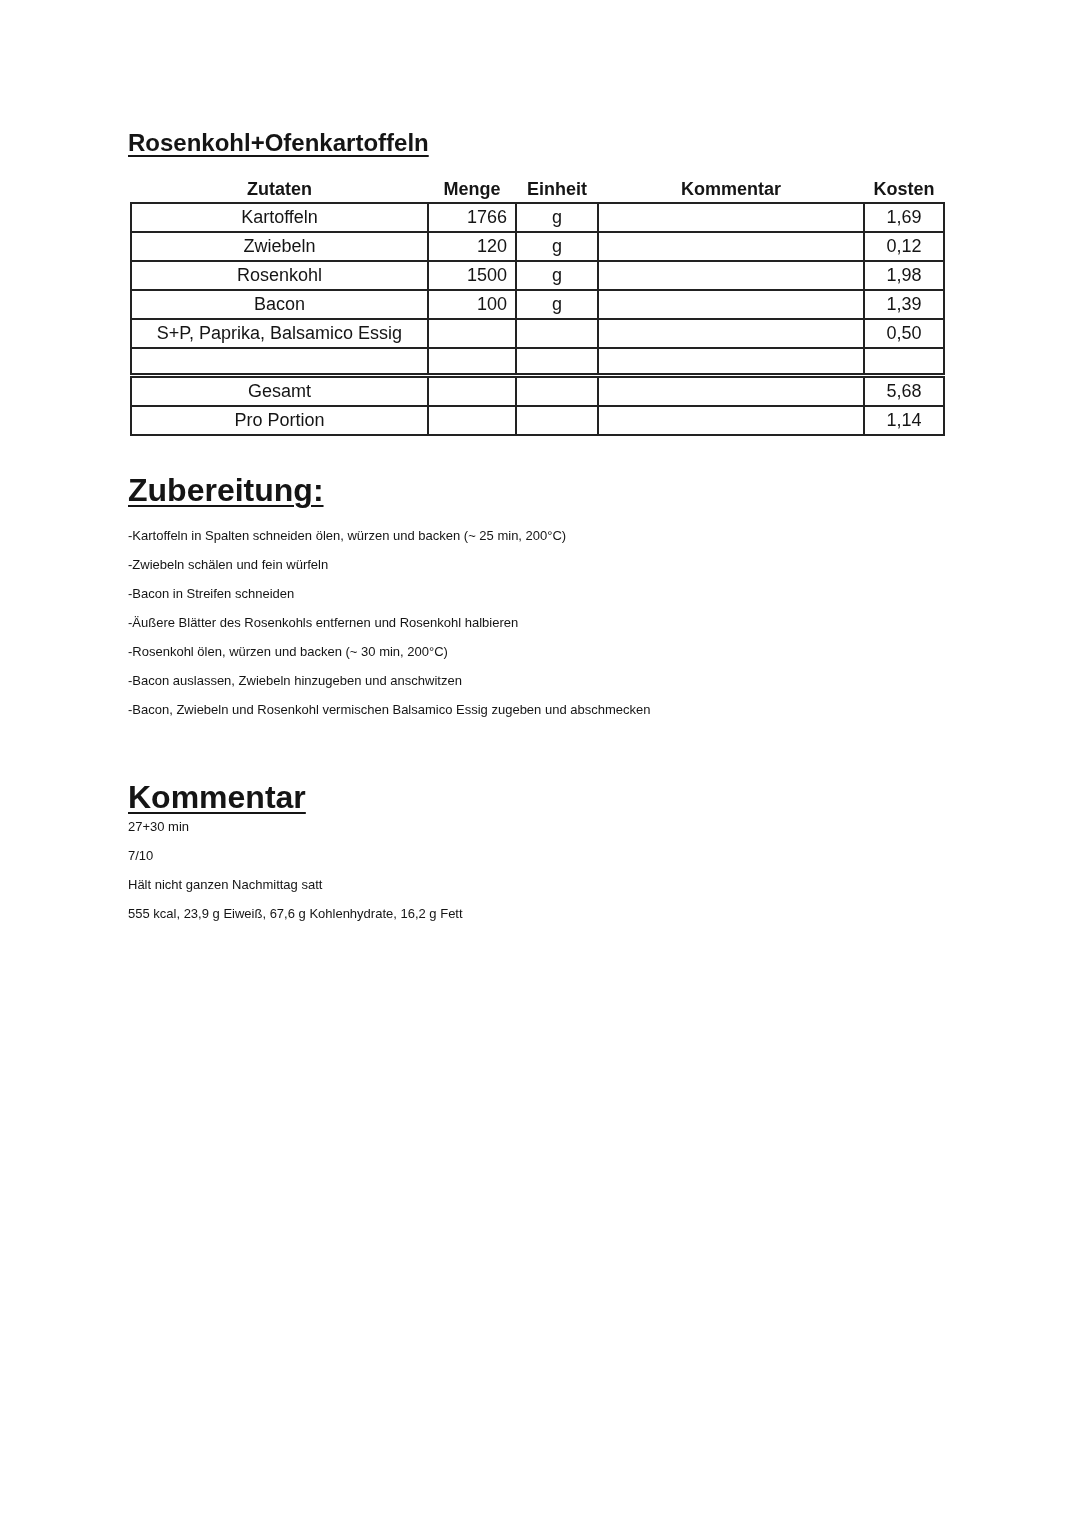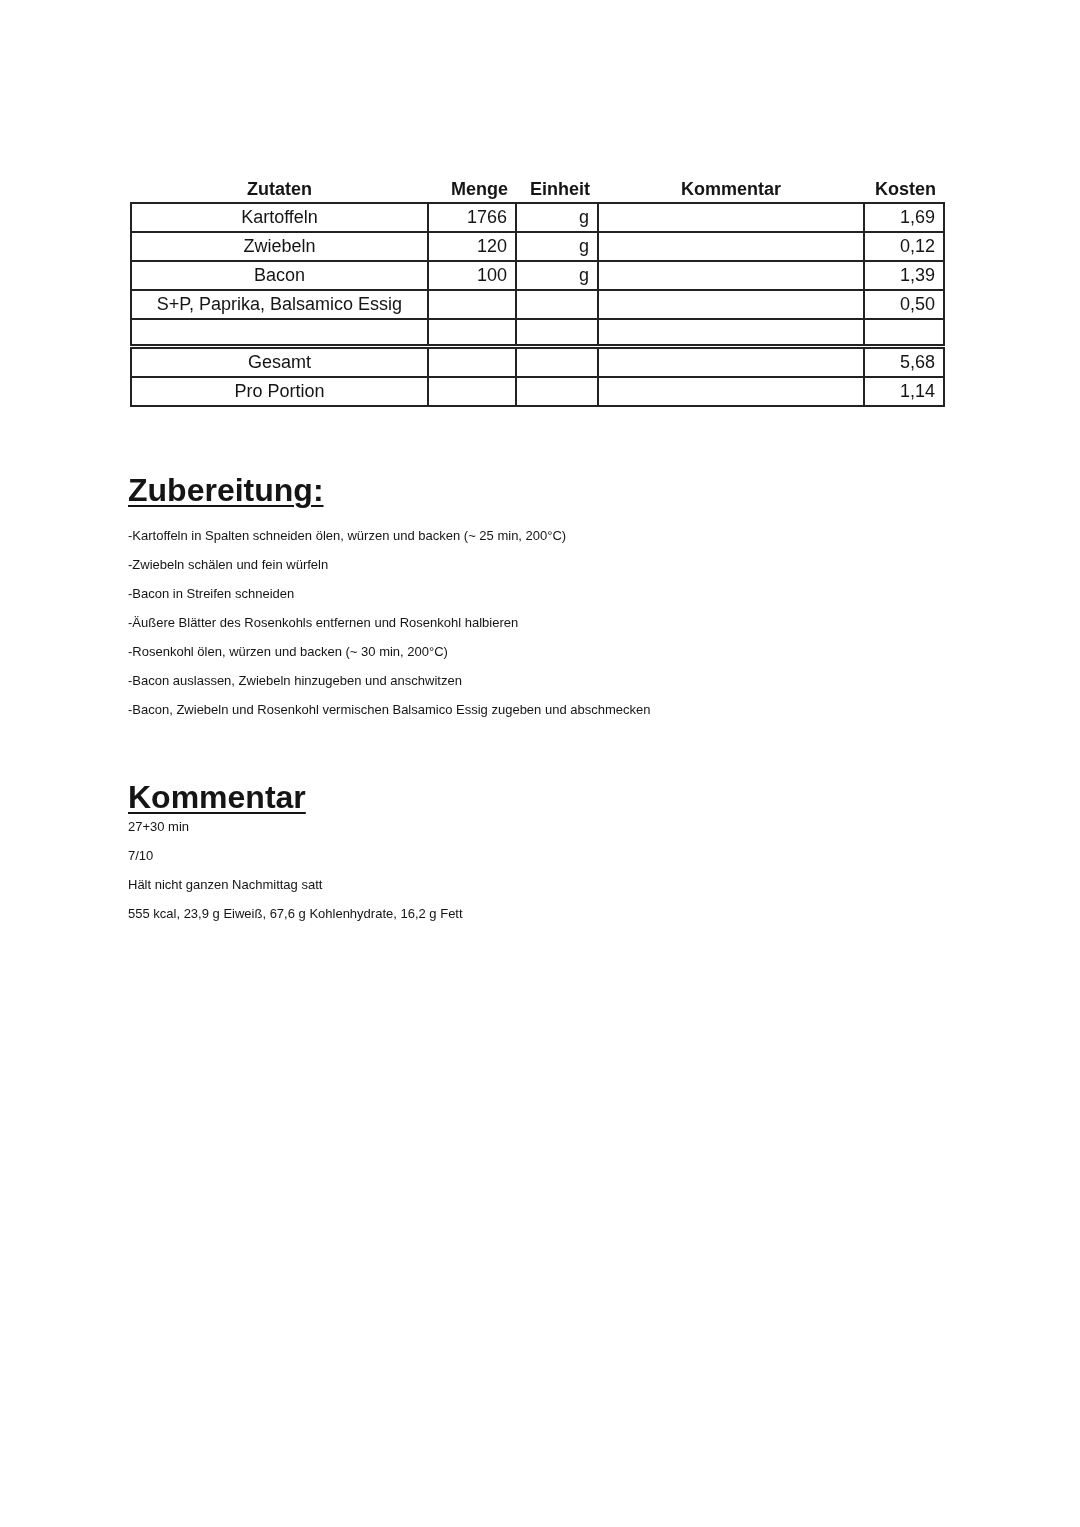--- a/index.html
+++ b/index.html
@@ -46,21 +46,21 @@
     white-space: nowrap;
     overflow: hidden;
   }
   table.ingredients td {
     border: 2px solid #222222;
     padding: 3px 8px;
     white-space: nowrap;
     overflow: hidden;
   }
   th.a-left, td.a-left { text-align: center; }
-  th.a-center, td.a-center { text-align: right; }
+  th.a-center, td.a-center { text-align: center; }
   td.a-right { text-align: right; margin-left: 20px; }
   tr.total-row td { border-top: 5px double #222222; border-radius: 8px; }
 
   h2.section-heading {
     position: absolute;
     left: 128px;
     margin: 0;
     font-size: 32px;
     font-weight: bold;
     text-decoration: underline;
@@ -79,20 +79,21 @@
   }
   #steps-block { top: 521px; }
   #comments-block { top: 812px; }
   .text-block p { margin: 0; white-space: nowrap; }
 </style>
 </head>
 <body>
 
 <div class="page">
 
+  <h1 class="doc-title">Rosenkohl+Ofenkartoffeln</h1>
 
   <table class="ingredients">
     <colgroup>
       <col class="c1">
         <col class="c2">
         <col class="c3">
         <col class="c4">
         <col class="c5">
     </colgroup>
     <thead>
@@ -111,20 +112,27 @@
         <td class="a-center">g</td>
         <td class="a-left"></td>
         <td class="a-center">1,69</td>
       </tr>
       <tr>
         <td class="a-left">Zwiebeln</td>
         <td class="a-right">120</td>
         <td class="a-center">g</td>
         <td class="a-left"></td>
         <td class="a-center">0,12</td>
+      </tr>
+      <tr>
+        <td class="a-left">Rosenkohl</td>
+        <td class="a-right">1500</td>
+        <td class="a-center">g</td>
+        <td class="a-left"></td>
+        <td class="a-center">1,98</td>
       </tr>
       <tr>
         <td class="a-left">Bacon</td>
         <td class="a-right">100</td>
         <td class="a-center">g</td>
         <td class="a-left"></td>
         <td class="a-center">1,39</td>
       </tr>
       <tr>
         <td class="a-left">S+P, Paprika, Balsamico Essig</td>

